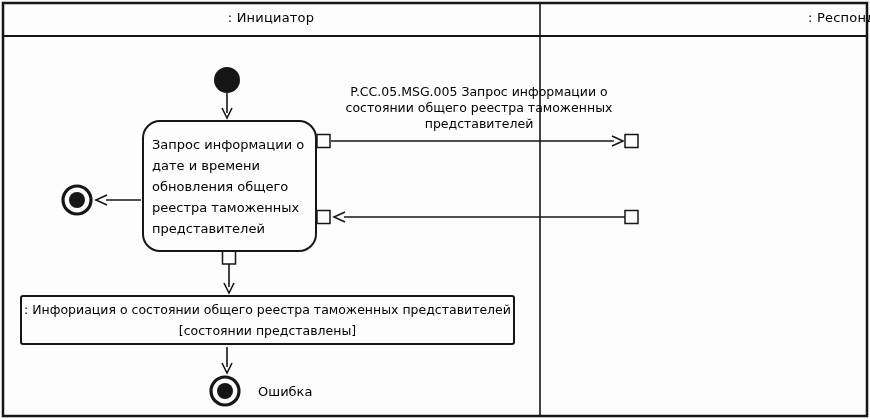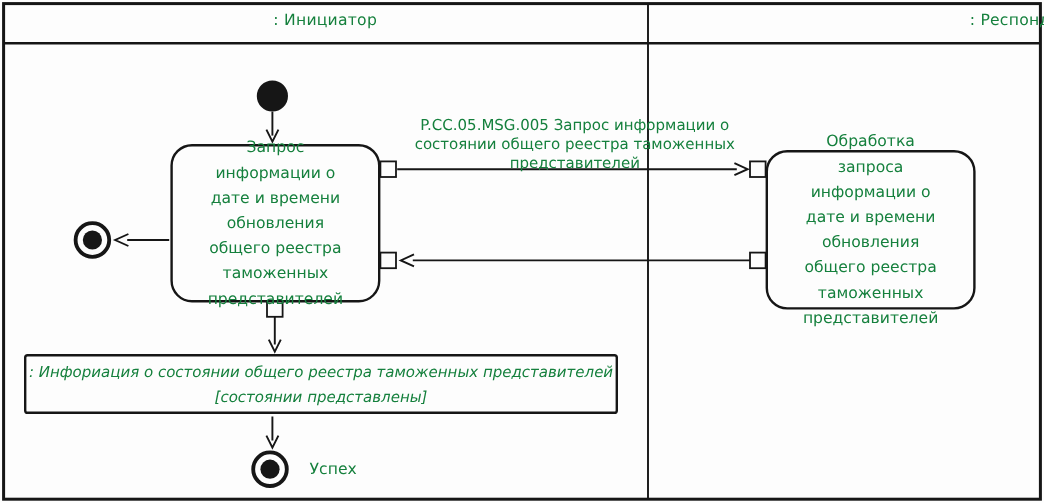--- a/index.html
+++ b/index.html
@@ -1,32 +1,32 @@
 <!DOCTYPE html>
 <html><head>
 <meta charset="utf-8">
 <style>
   html,body{margin:0;padding:0;background:#ffffff;}
   #stage{
     position:relative;
     width:870px;height:419px;
     background:#fdfdfd;
     font-family:"DejaVu Sans", sans-serif;
-    color:#15803d;
+    color:#000000;
     overflow:hidden;
   }
   #wires{position:absolute;left:0;top:0;}
   .abs{position:absolute;box-sizing:border-box;}
   .lane-label{
     top:10px;text-align:center;font-size:13px;letter-spacing:.2px;
   }
   .activity{
     border:2px solid #161616;border-radius:18px;background:#fdfdfd;
     display:flex;align-items:center;justify-content:center;
-    text-align:center;font-size:13px;line-height:21px;padding:0 24px;
+    text-align:left;font-size:13px;line-height:21px;padding:0 8px;
   }
   .msg-label{
     text-align:center;font-size:12.5px;line-height:16px;
   }
   .object-node{
     border:2px solid #161616;border-radius:3px;background:#fdfdfd;
     display:flex;flex-direction:column;justify-content:space-evenly;
     text-align:center;font-size:12.5px;line-height:15px;
   }
   .terminal-label{
@@ -72,24 +72,23 @@
     <rect x="317" y="210.5" width="13" height="13" fill="#fdfdfd" stroke="#161616" stroke-width="1.5"></rect>
     <rect x="222.5" y="251" width="13" height="13" fill="#fdfdfd" stroke="#161616" stroke-width="1.5"></rect>
     <rect x="625" y="134.5" width="13" height="13" fill="#fdfdfd" stroke="#161616" stroke-width="1.5"></rect>
     <rect x="625" y="210.5" width="13" height="13" fill="#fdfdfd" stroke="#161616" stroke-width="1.5"></rect>
   </svg>
 
   <div class="abs lane-label" style="left:2px;width:538px;">: Инициатор</div>
   <div class="abs lane-label" style="left:540px;width:360px;text-align:right;">: Респондент</div>
 
   <div class="abs activity" style="left:142px;top:120px;width:175px;height:132px;">Запрос информации о дате и времени обновления общего реестра таможенных представителей</div>
-  <div class="abs activity" style="left:638px;top:125px;width:175px;height:133px;">Обработка запроса информации о дате и времени обновления общего реестра таможенных представителей</div>
 
-  <div class="abs msg-label" style="left:339px;top:96px;width:280px;">P.CC.05.MSG.005 Запрос информации о состоянии общего реестра таможенных представителей</div>
+  <div class="abs msg-label" style="left:339px;top:84px;width:280px;">P.CC.05.MSG.005 Запрос информации о состоянии общего реестра таможенных представителей</div>
 
-  <div class="abs object-node" style="left:20px;top:295px;width:495px;height:50px;font-style:italic;">
+  <div class="abs object-node" style="left:20px;top:295px;width:495px;height:50px;">
     <div>: Инфориация о состоянии общего реестра таможенных представителей</div>
     <div>[состоянии представлены]</div>
   </div>
 
-  <div class="abs success-label" style="left:258px;top:384px;">Успех</div>
+  <div class="abs success-label" style="left:258px;top:384px;">Ошибка</div>
 
 </div>
 
 </body></html>

